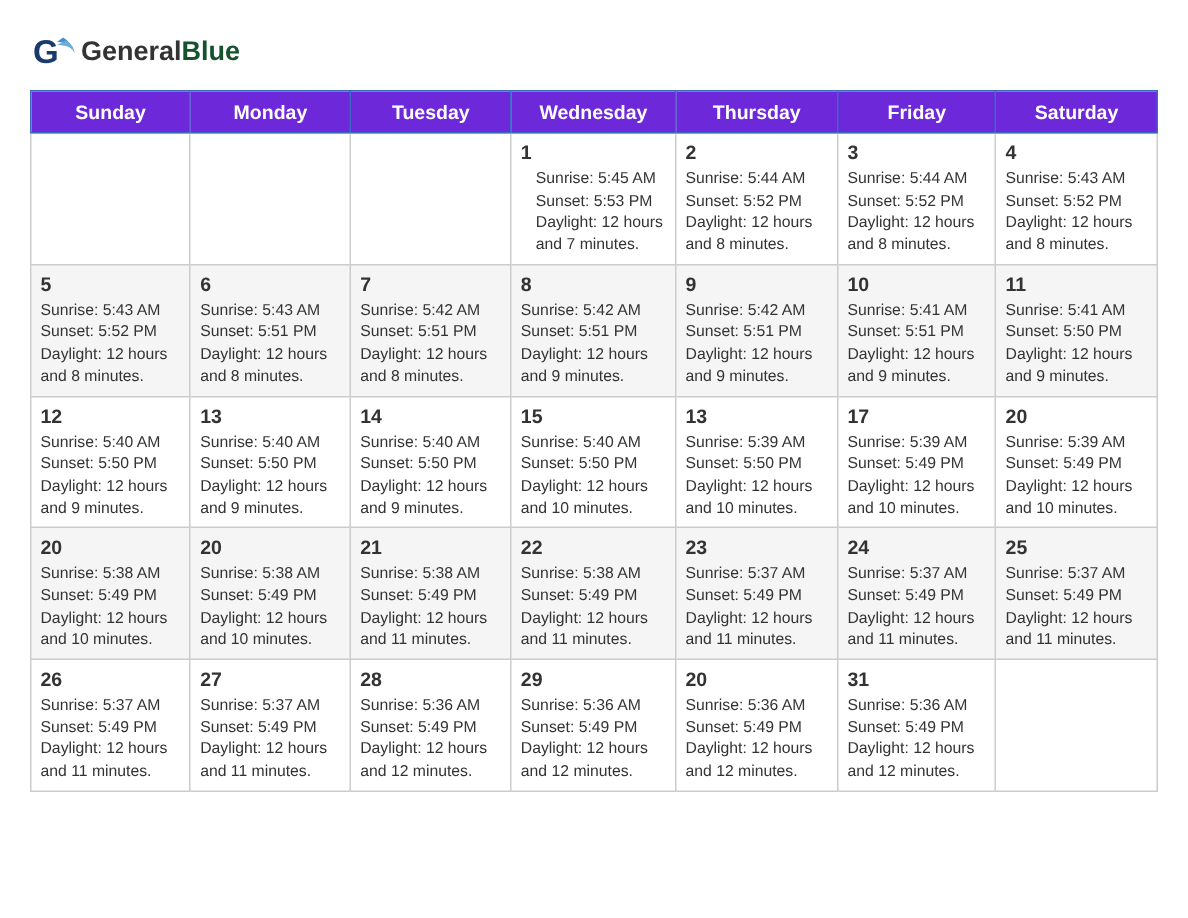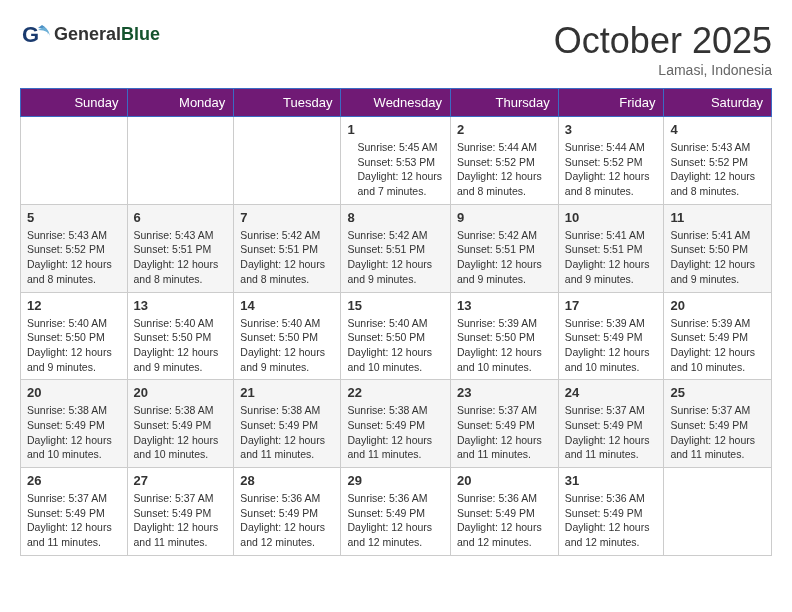--- a/index.html
+++ b/index.html
@@ -45,26 +45,26 @@
     .location {
       font-size: 14px;
       color: #666;
     }
     .calendar {
       width: 100%;
       border-collapse: collapse;
       border: 1px solid #ccc;
     }
     .calendar th {
-      background: #701a75;
+      background: #6d28d9;
       color: #fff;
-      text-align: right;
+      text-align: center;
       padding: 6px 8px;
       font-size: 13px;
-      font-weight: normal;
+      font-weight: bold;
       border: 1px solid #3a6bc4;
     }
     .calendar td {
       vertical-align: top;
       border: 1px solid #ccc;
       padding: 5px 6px;
       width: 113px;
       min-height: 80px;
       font-size: 11px;
       color: #333;
@@ -95,24 +95,20 @@
     <svg class="logo-icon" viewBox="0 0 30 30">
       <text x="2" y="22" font-size="22" font-weight="bold" fill="#1a3a6e">G</text>
       <path d="M18 8 Q28 8 28 15 Q28 8 22 5 Z" fill="#4a8fc4"></path>
       <path d="M18 10 Q30 10 30 18 Q30 10 24 7 Z" fill="#6aaed6"></path>
     </svg>
     <div class="logo-text">
       <span>General</span>
       <span style="color:#14532d;">Blue</span>
     </div>
   </div>
-  <div class="title-area">
-    <div class="month-title">October 2025</div>
-    <div class="location">Lamasi, Indonesia</div>
-  </div>
 </div>
 
 <table class="calendar">
   <thead>
     <tr>
     <th>Sunday</th>
         <th>Monday</th>
         <th>Tuesday</th>
         <th>Wednesday</th>
         <th>Thursday</th>

